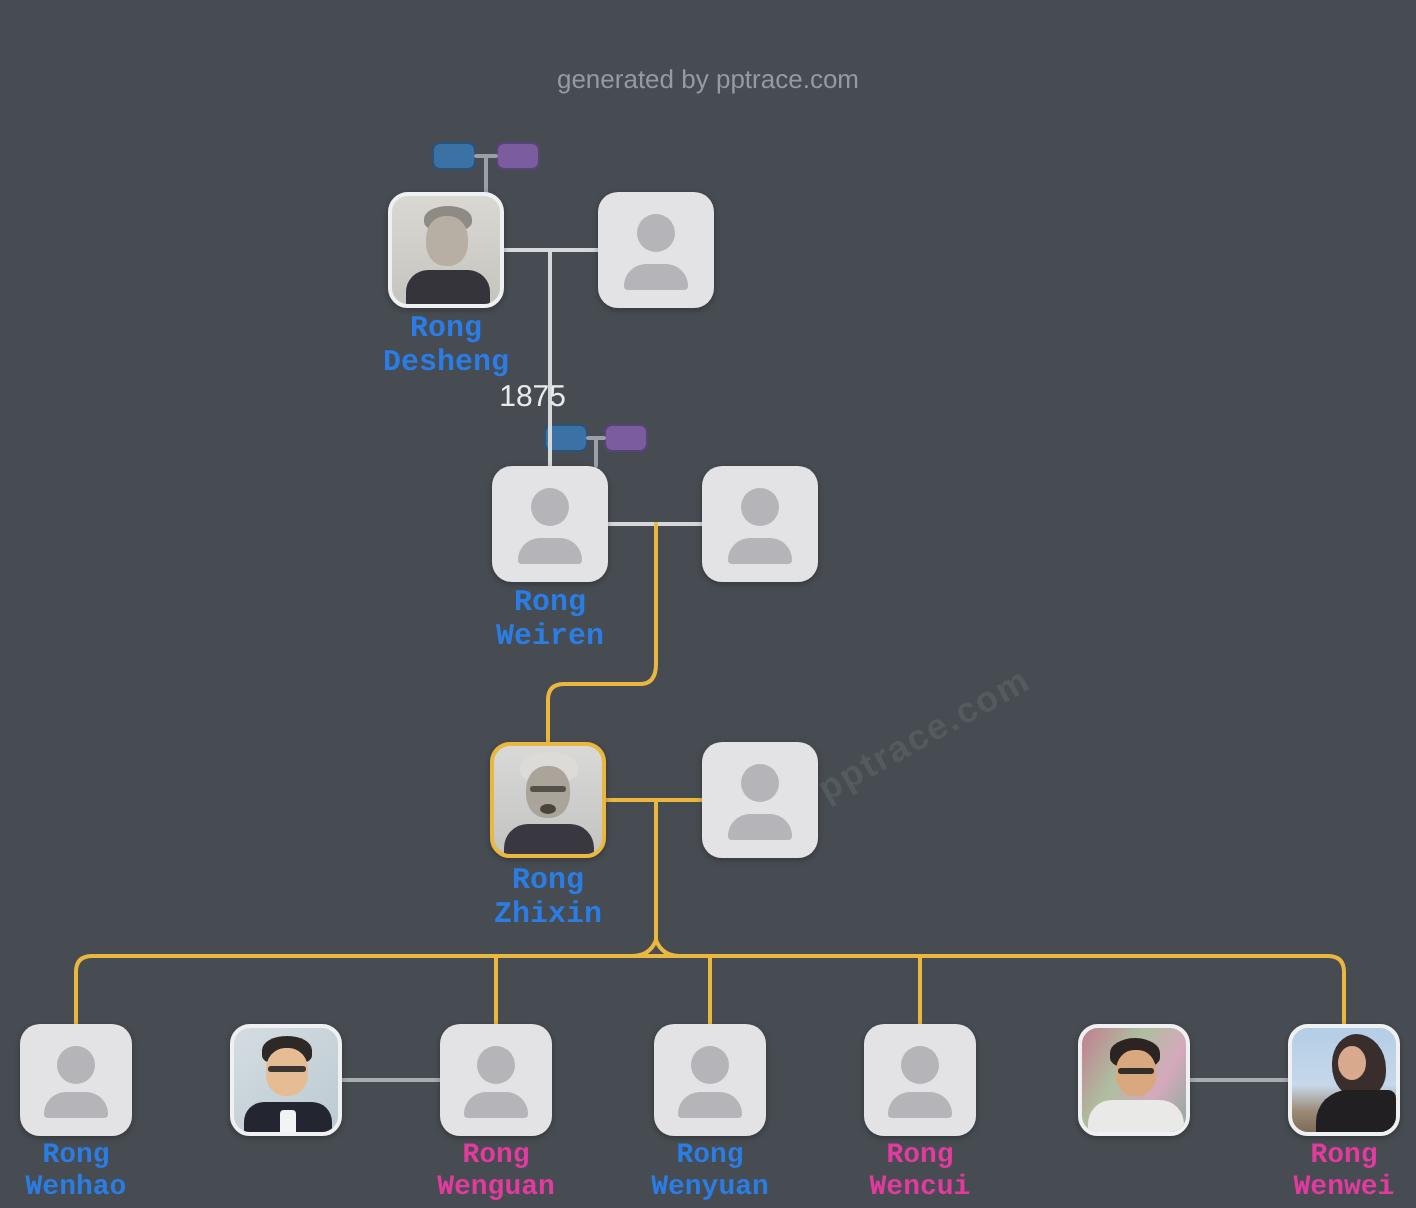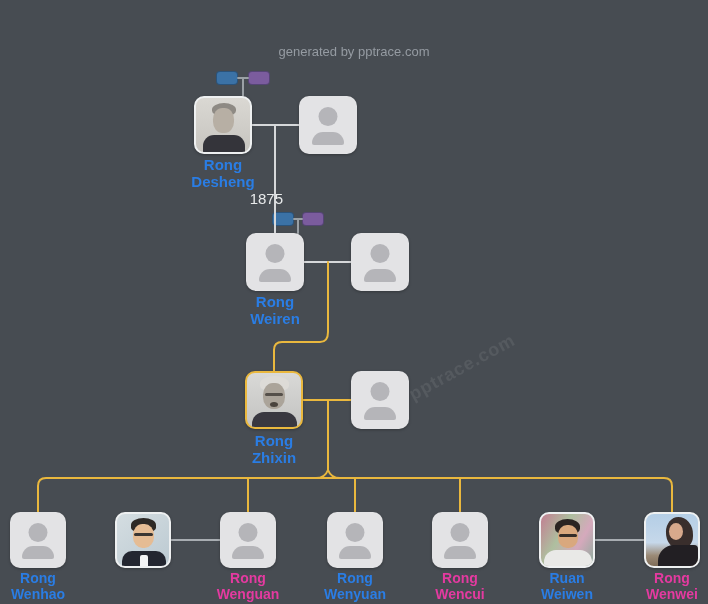--- a/index.html
+++ b/index.html
@@ -2,21 +2,21 @@
 <html style="--background: #474c52; --title-text: #eef1f2; --subtitle-text: #959ba2; --male-name: #2a7de4; --female-name: #e43aa0; --year-text: #e8eaeb; --line-descent: #eab83e; --line-spouse-light: #d6d8da; --line-spouse-gray: #a8adb2; --line-mini: #9aa0a5; --ancestor-icon-male: #3b72a6; --ancestor-icon-female: #7b5c9e; --highlight-border: #eab83e; --card-placeholder-bg: #e3e3e5; --card-placeholder-icon: #b5b5b9;"><head>
 <meta charset="utf-8">
 <style>
   html,body{margin:0;padding:0;}
   body{font-family:"Liberation Sans","DejaVu Sans",sans-serif;}
   #stage{position:relative;width:708px;height:604px;background:var(--background,#474c52);overflow:hidden;}
 
   
   .title{position:absolute;top:18px;left:0;width:708px;text-align:center;
          font-size:20px;font-weight:400;color:var(--title-text,#eef1f2);letter-spacing:.3px;}
-  .subtitle{position:absolute;top:44px;left:0;width:708px;text-align:center;
+  .subtitle{position:absolute;top:32px;left:0;width:708px;text-align:center;
             font-size:13px;color:var(--subtitle-text,#959ba2);}
 
   
   .watermark{position:absolute;left:372px;top:332px;width:180px;height:70px;
              display:flex;align-items:center;justify-content:center;
              transform:rotate(-29deg);font-size:18px;font-weight:700;
              color:rgba(255,255,255,0.08);letter-spacing:1px;pointer-events:none;z-index:0;}
 
   
   .lines{position:absolute;left:0;top:0;z-index:2;}
@@ -67,21 +67,21 @@
   .p-ruan .face{top:11px;left:17px;width:20px;height:23px;background:#d9a87e;border-radius:45%;}
   .p-ruan .glasses{top:20px;left:18px;width:18px;height:3px;background:#342d29;border-radius:2px;}
   .p-ruan .body{bottom:-4px;left:3px;width:48px;height:20px;background:#e9e9e7;border-radius:12px 12px 0 0;}
   .p-wenwei{background:linear-gradient(#b4cee6 0%,#c6d8ea 55%,#9b8a76 80%,#7e6c58 100%);}
   .p-wenwei .hair{top:3px;left:20px;width:27px;height:32px;background:#392e2c;border-radius:50% 60% 45% 55%;}
   .p-wenwei .face{top:9px;left:23px;width:14px;height:17px;background:#d8a98c;border-radius:50%;}
   .p-wenwei .body{bottom:-4px;left:12px;width:40px;height:25px;background:#221f23;border-radius:16px 4px 0 0;}
 
   
   .plabel{position:absolute;width:120px;text-align:center;font-weight:700;font-size:15px;
-          line-height:17px;white-space:pre-line;z-index:4;}
+          line-height:17px;white-space:pre-line;z-index:4;font-family:Liberation Mono, monospace;}
   .plabel.small{width:100px;font-size:14px;line-height:16px;}
   .pyear{position:absolute;width:120px;text-align:right;font-weight:400;font-size:15px;
          color:var(--year-text,#e8eaeb);z-index:4;}
 </style>
 </head>
 <body>
 
 <div id="stage">
 
   <div class="subtitle">generated by pptrace.com</div>
@@ -195,18 +195,16 @@
   </div>
 
   <div class="plabel small" style="left: -12px; top: 570px; color: rgb(42, 125, 228);">Rong
 Wenhao</div>
   <div class="plabel small" style="left: 198px; top: 570px; color: rgb(228, 58, 160);">Rong
 Wenguan</div>
   <div class="plabel small" style="left: 305px; top: 570px; color: rgb(42, 125, 228);">Rong
 Wenyuan</div>
   <div class="plabel small" style="left: 410px; top: 570px; color: rgb(228, 58, 160);">Rong
 Wencui</div>
-  <div class="plabel small" style="left: 517px; top: 570px; color: rgb(42, 125, 228);">Ruan
-Weiwen</div>
   <div class="plabel small" style="left: 622px; top: 570px; color: rgb(228, 58, 160);">Rong
 Wenwei</div>
 
 </div>
 
 </body></html>

